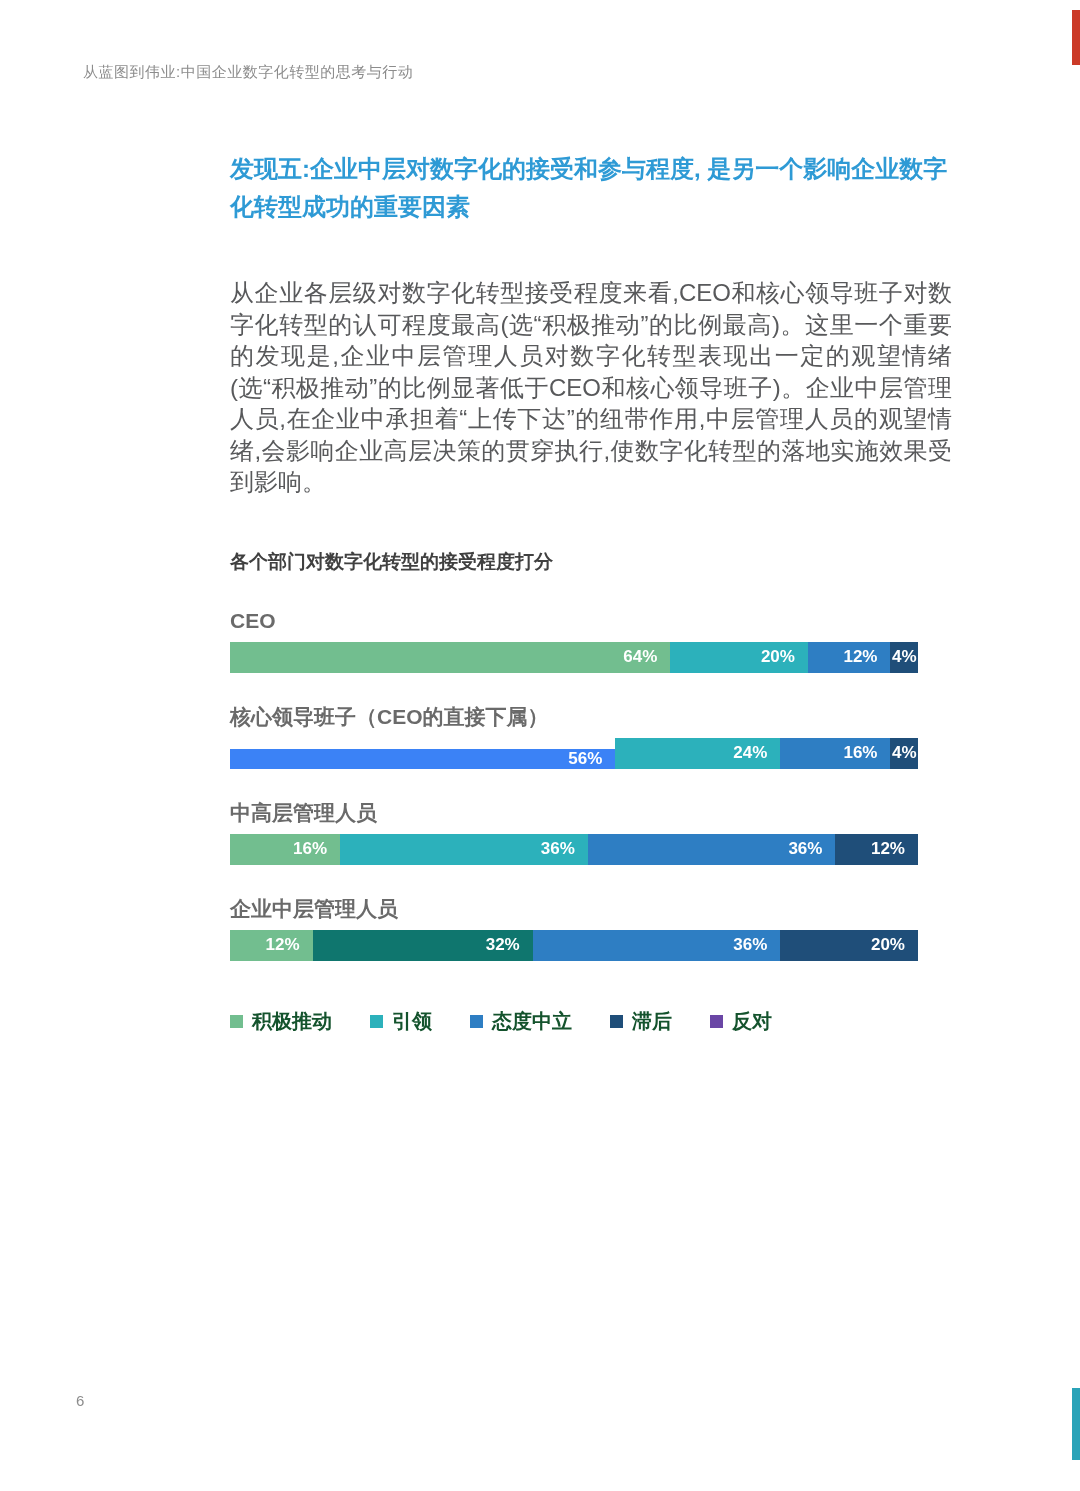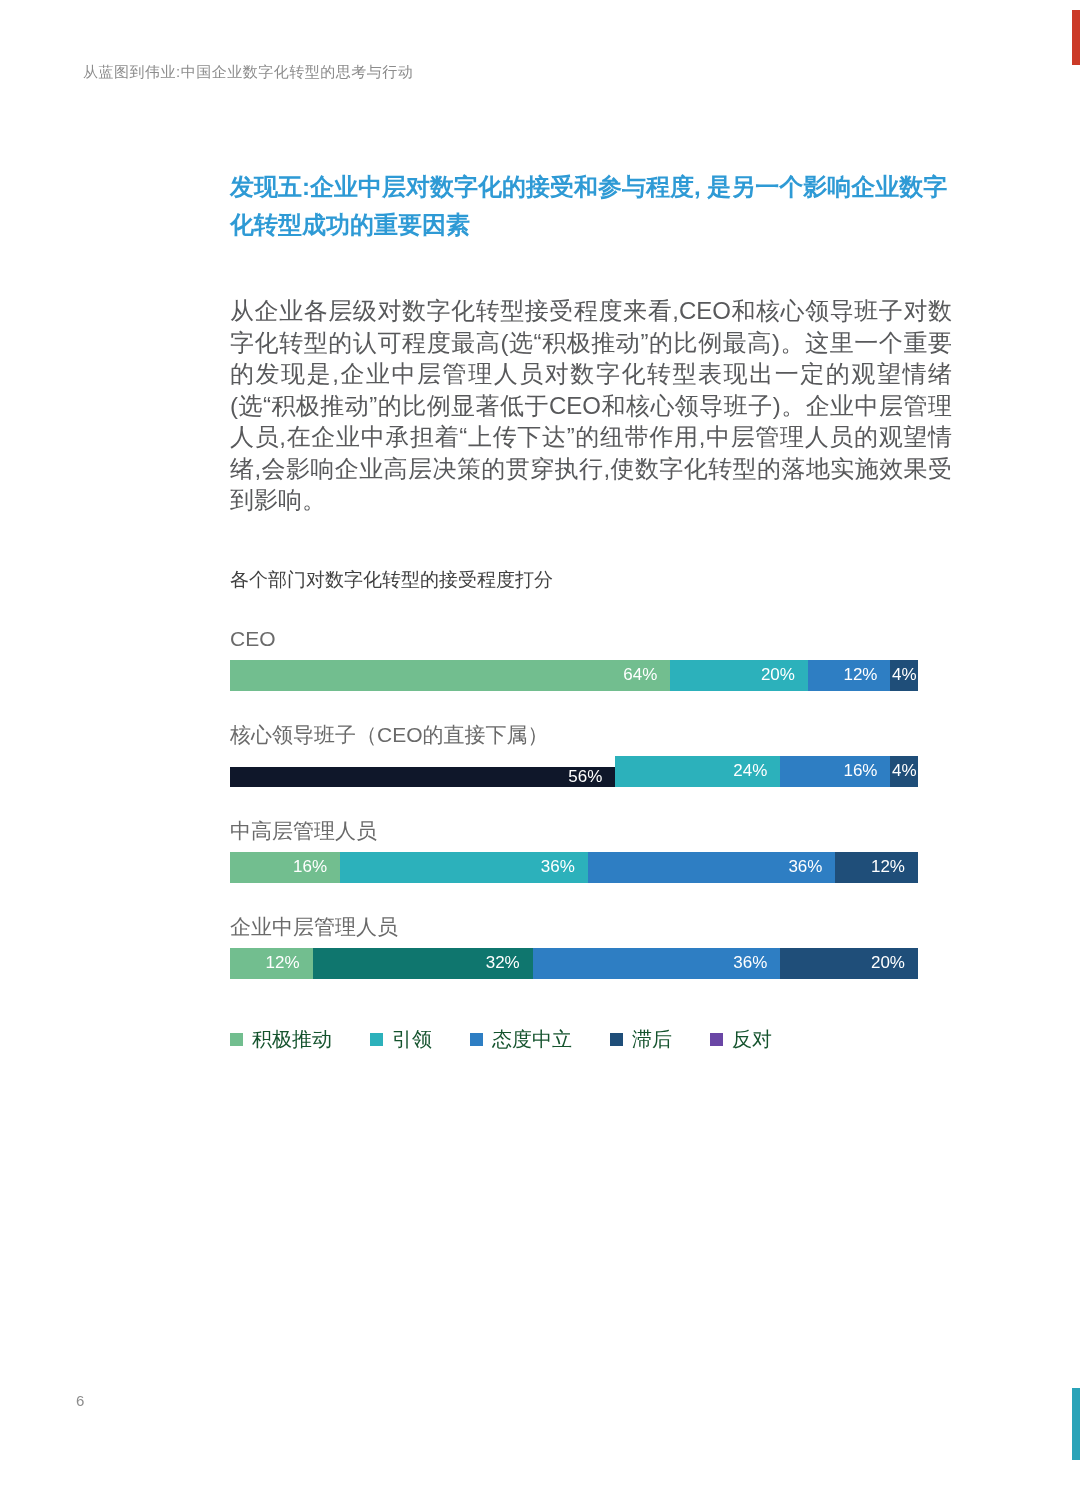--- a/index.html
+++ b/index.html
@@ -8,29 +8,29 @@
     width:1080px; height:1491px; position:relative; overflow:hidden;
     font-family:"Liberation Sans","DejaVu Sans",sans-serif;
   }
   .page-header {
     position:absolute; left:83px; top:63px;
     font-size:15px; color:#8c8c8c; letter-spacing:0.5px;
   }
   .edge-strip { position:absolute; right:0; width:8px; }
   .edge-strip.top { top:10px; height:55px; }
   .edge-strip.bottom { top:1388px; height:72px; }
-  .content { position:absolute; left:230px; top:168px; width:722px; }
+  .content { position:absolute; left:230px; top:150px; width:722px; }
   .finding-heading {
     font-size:24px; line-height:38px; font-weight:bold; color:#2e9ad5;
   }
   .body-paragraph {
     margin-top:51px; font-size:24px; line-height:31.5px; color:#58595b;
     text-align:justify;
   }
-  .chart { margin-top:50px; }
+  .chart { margin-top:50px;font-weight:bold; }
   .chart-title { font-size:19px; color:#404040; line-height:28px; }
   .chart-row-label {
     margin-top:32px; margin-bottom:9px;
     font-size:21px; color:#6a6a6a; line-height:24px;
   }
   .chart-row-label.first { margin-top:33px; }
   .bar { display:flex; width:688px; height:31px; }
   .bar-segment {
     display:flex; align-items:center; justify-content:flex-end;
     padding-right:13px; overflow:visible; white-space:nowrap;
@@ -71,21 +71,21 @@
           </div>
           <div class="bar-segment" style="width: 12%; background: rgb(46, 126, 195);">
             <span class="segment-label">12%</span>
           </div>
           <div class="bar-segment tiny" style="width: 4%; background: rgb(31, 78, 121);">
             <span class="segment-label">4%</span>
           </div>
         </div>
         <div class="chart-row-label">核心领导班子（CEO的直接下属）</div>
         <div class="bar">
-          <div class="bar-segment" style="width: 56%; background: #0f172a; margin-top: 11px;">
+          <div class="bar-segment" style="width: 56%; background: #3b82f6; margin-top: 11px;">
             <span class="segment-label">56%</span>
           </div>
           <div class="bar-segment" style="width: 24%; background: rgb(44, 177, 187);">
             <span class="segment-label">24%</span>
           </div>
           <div class="bar-segment" style="width: 16%; background: rgb(46, 126, 195);">
             <span class="segment-label">16%</span>
           </div>
           <div class="bar-segment tiny" style="width: 4%; background: rgb(31, 78, 121);">
             <span class="segment-label">4%</span>

